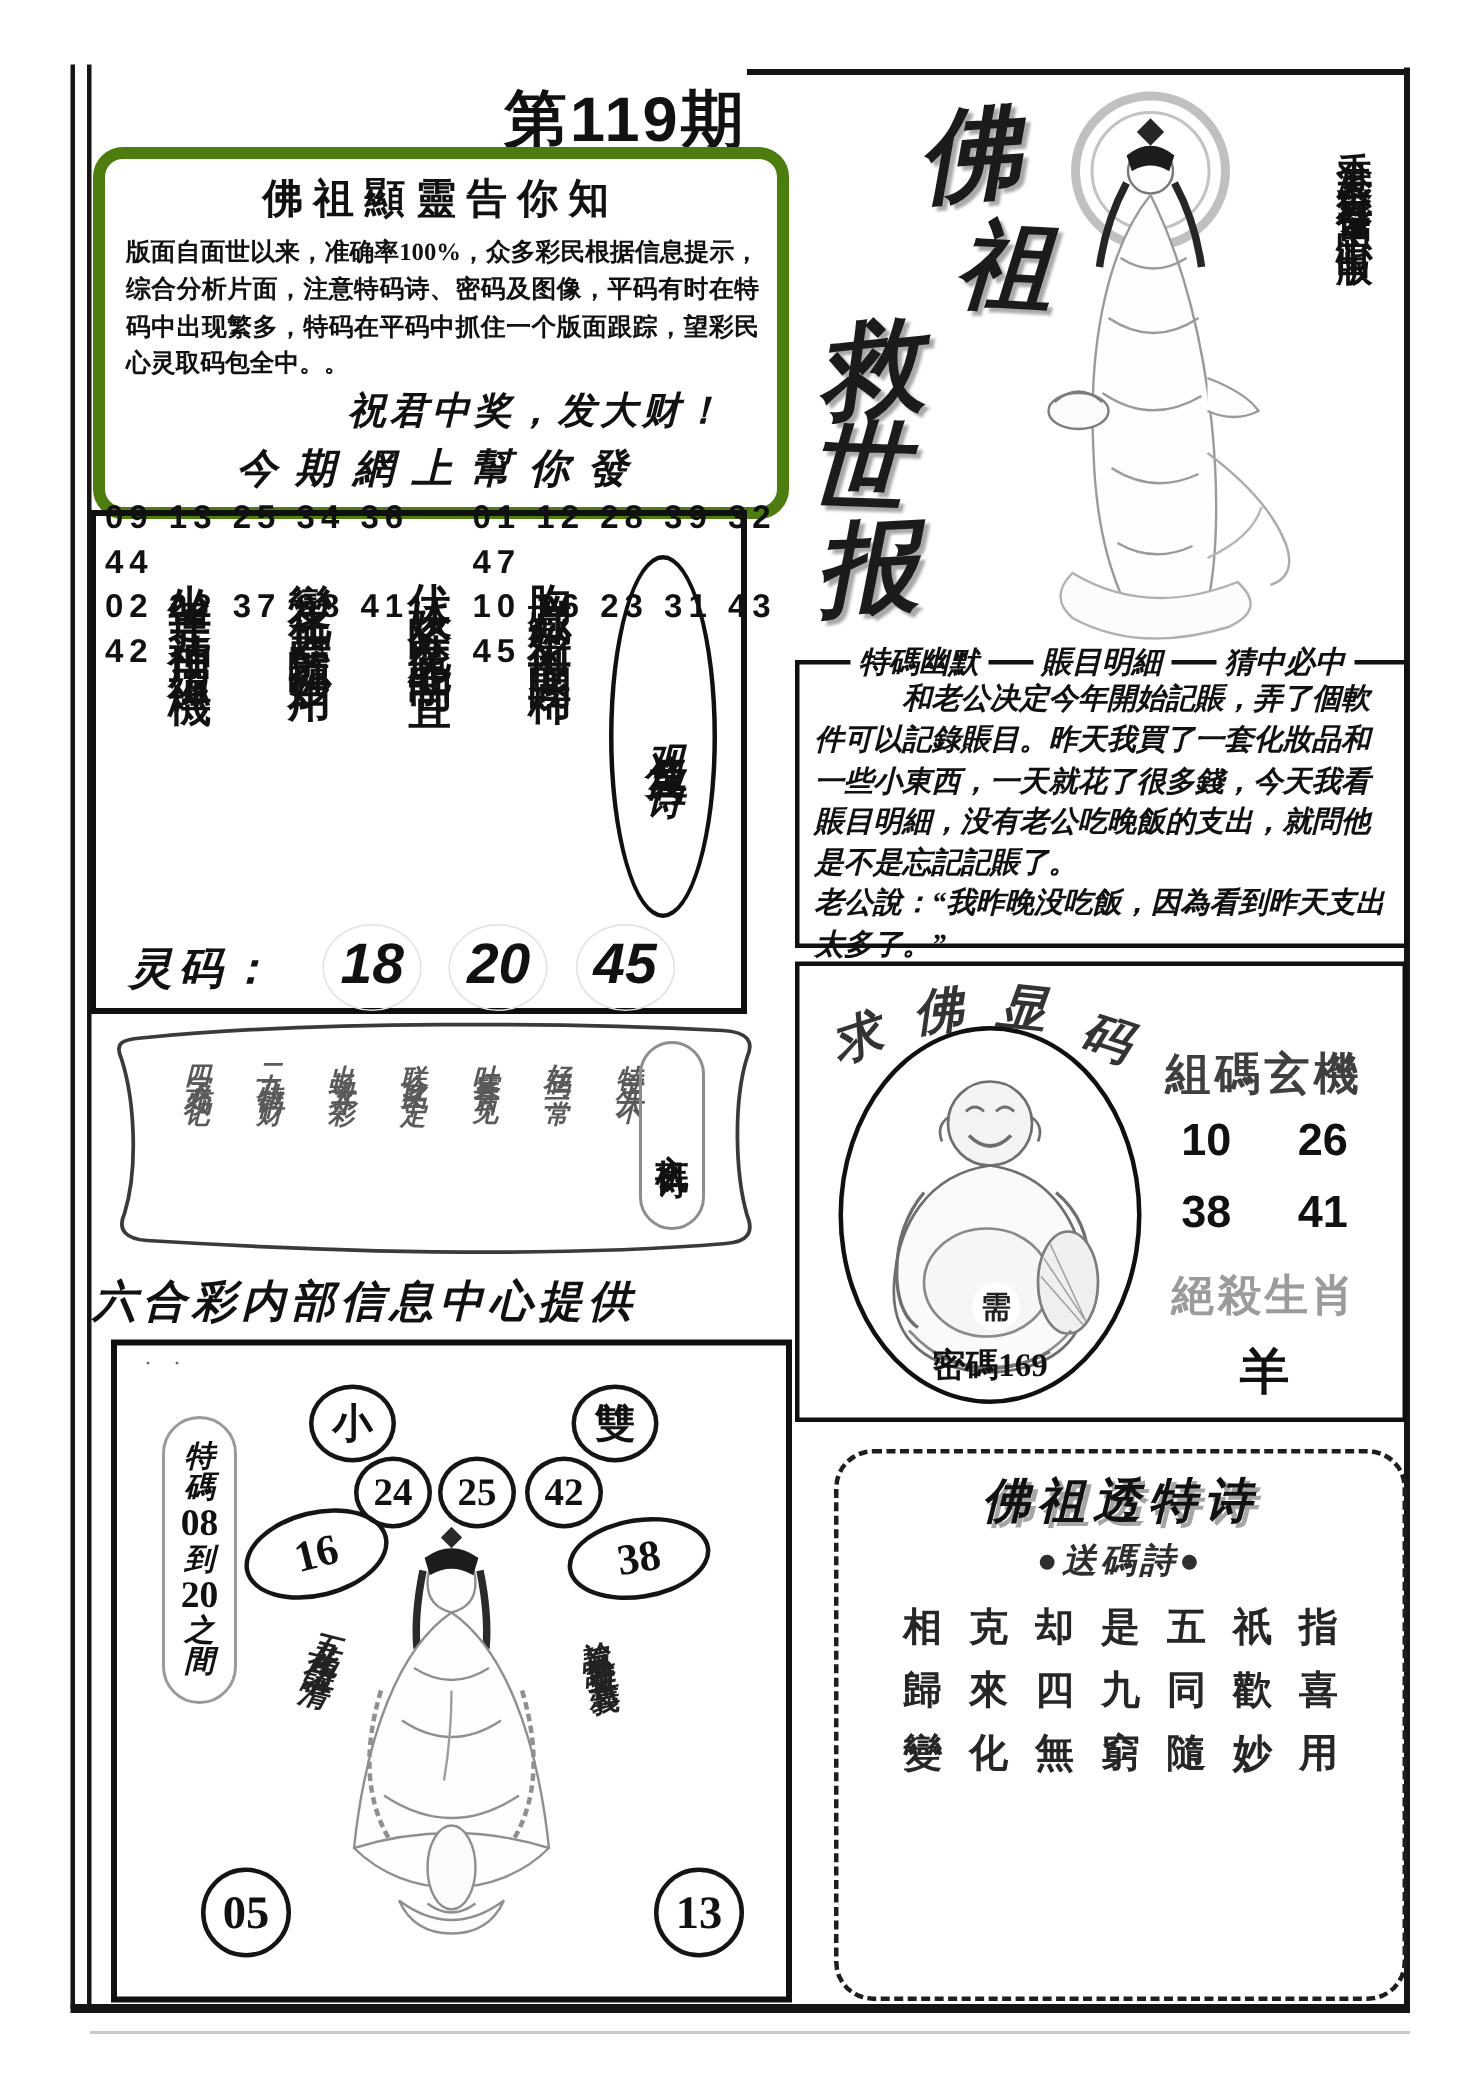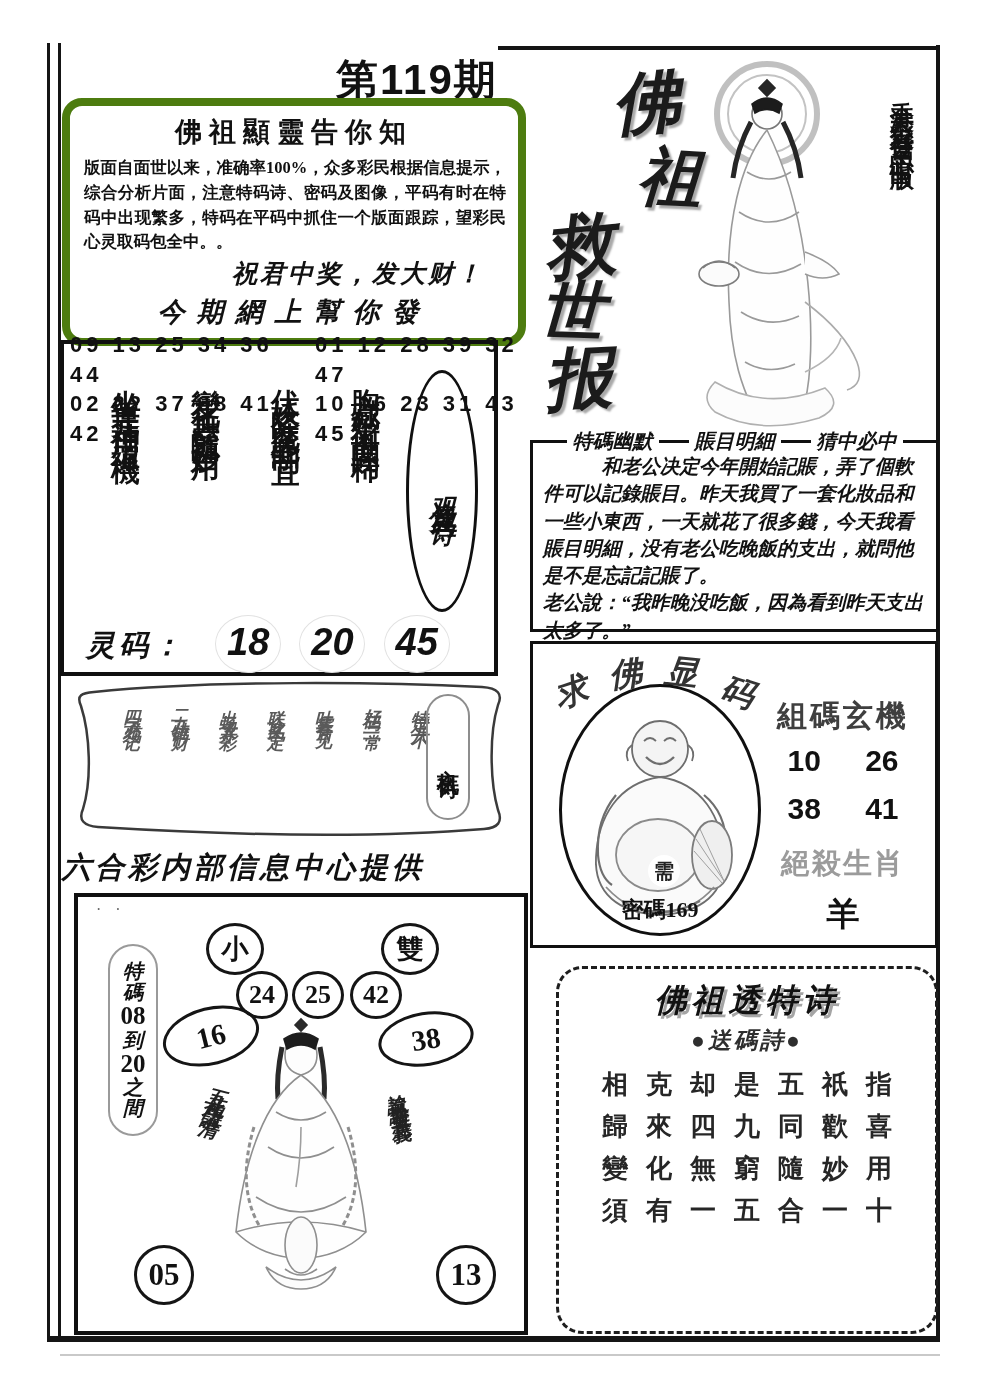--- a/index.html
+++ b/index.html
@@ -321,17 +321,16 @@
     <div class="yang">羊</div>
   </div>
 
   <div class="abs dashedbox">
     <div class="tt-title">佛祖透特诗</div>
     <div class="tt-sub">●送碼詩●</div>
     <div style="margin-top:8px;">
       <div class="tt-row">相克却是五祇指</div>
       <div class="tt-row">歸來四九同歡喜</div>
       <div class="tt-row">變化無窮隨妙用</div>
-      <div class="tt-row">須有一五合一十</div>
     </div>
   </div>
 
 </div>
 
 </body></html>

